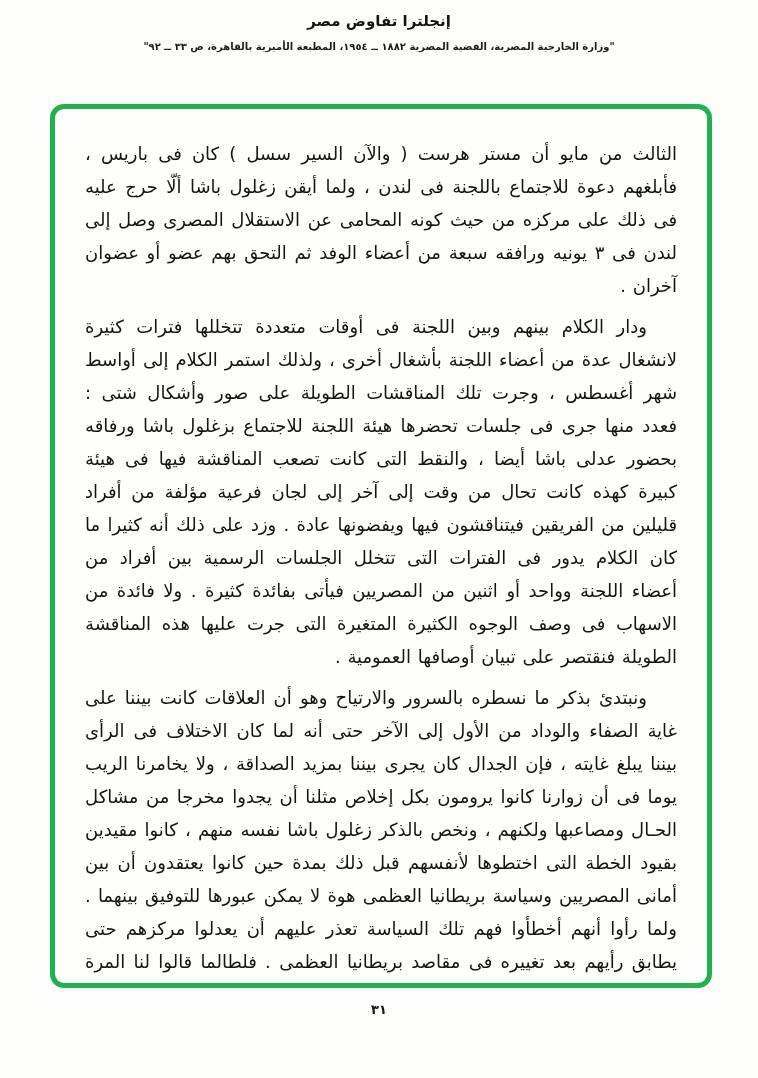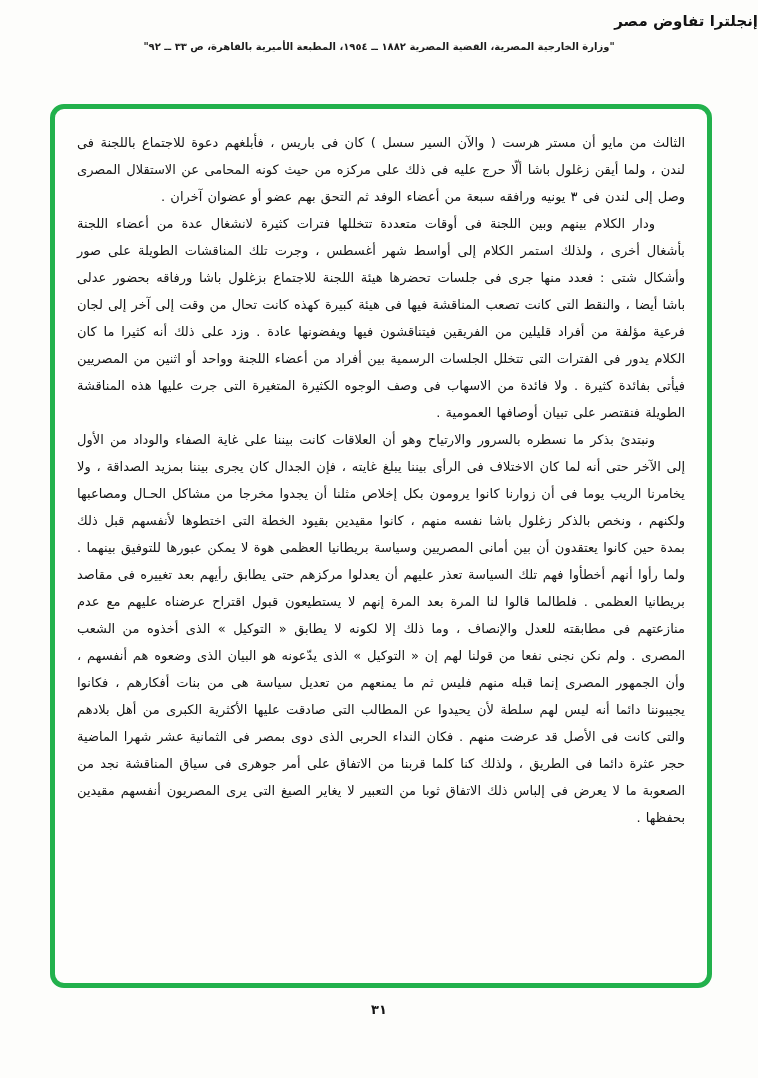--- a/index.html
+++ b/index.html
@@ -24,21 +24,20 @@
     left: 0;
     width: 100%;
     text-align: center;
     direction: rtl;
   }
   .header .title {
     font-size: 15px;
     font-weight: bold;
     line-height: 1.5;
     margin: 0;
-    text-align: right;
   }
   .header .subtitle {
     font-size: 16.5px;
     font-weight: bold;
     line-height: 1.6;
     margin: 6px 0 0 0;
   }
   .header .source {
     font-size: 10px;
     font-weight: bold;
@@ -53,26 +52,26 @@
     width: 662px;
     height: 884px;
     box-sizing: border-box;
     border: 5px solid #22b14c;
     border-radius: 14px;
     padding: 20px 22px 16px 22px;
     overflow: hidden;
     background: #fefefc;
   }
   .text-frame p {
-    margin: 0;
+    margin: 8px;
     direction: rtl;
     text-align: justify;
     text-justify: inter-word;
-    font-size: 13px;
-    line-height: 27px;
+    font-size: 18px;
+    line-height: 33px;
     word-spacing: 1px;
   }
   .text-frame p.indent {
     text-indent: 30px;
   }
   .page-number {
     position: absolute;
     top: 1002px;
     left: 0;
     width: 100%;

